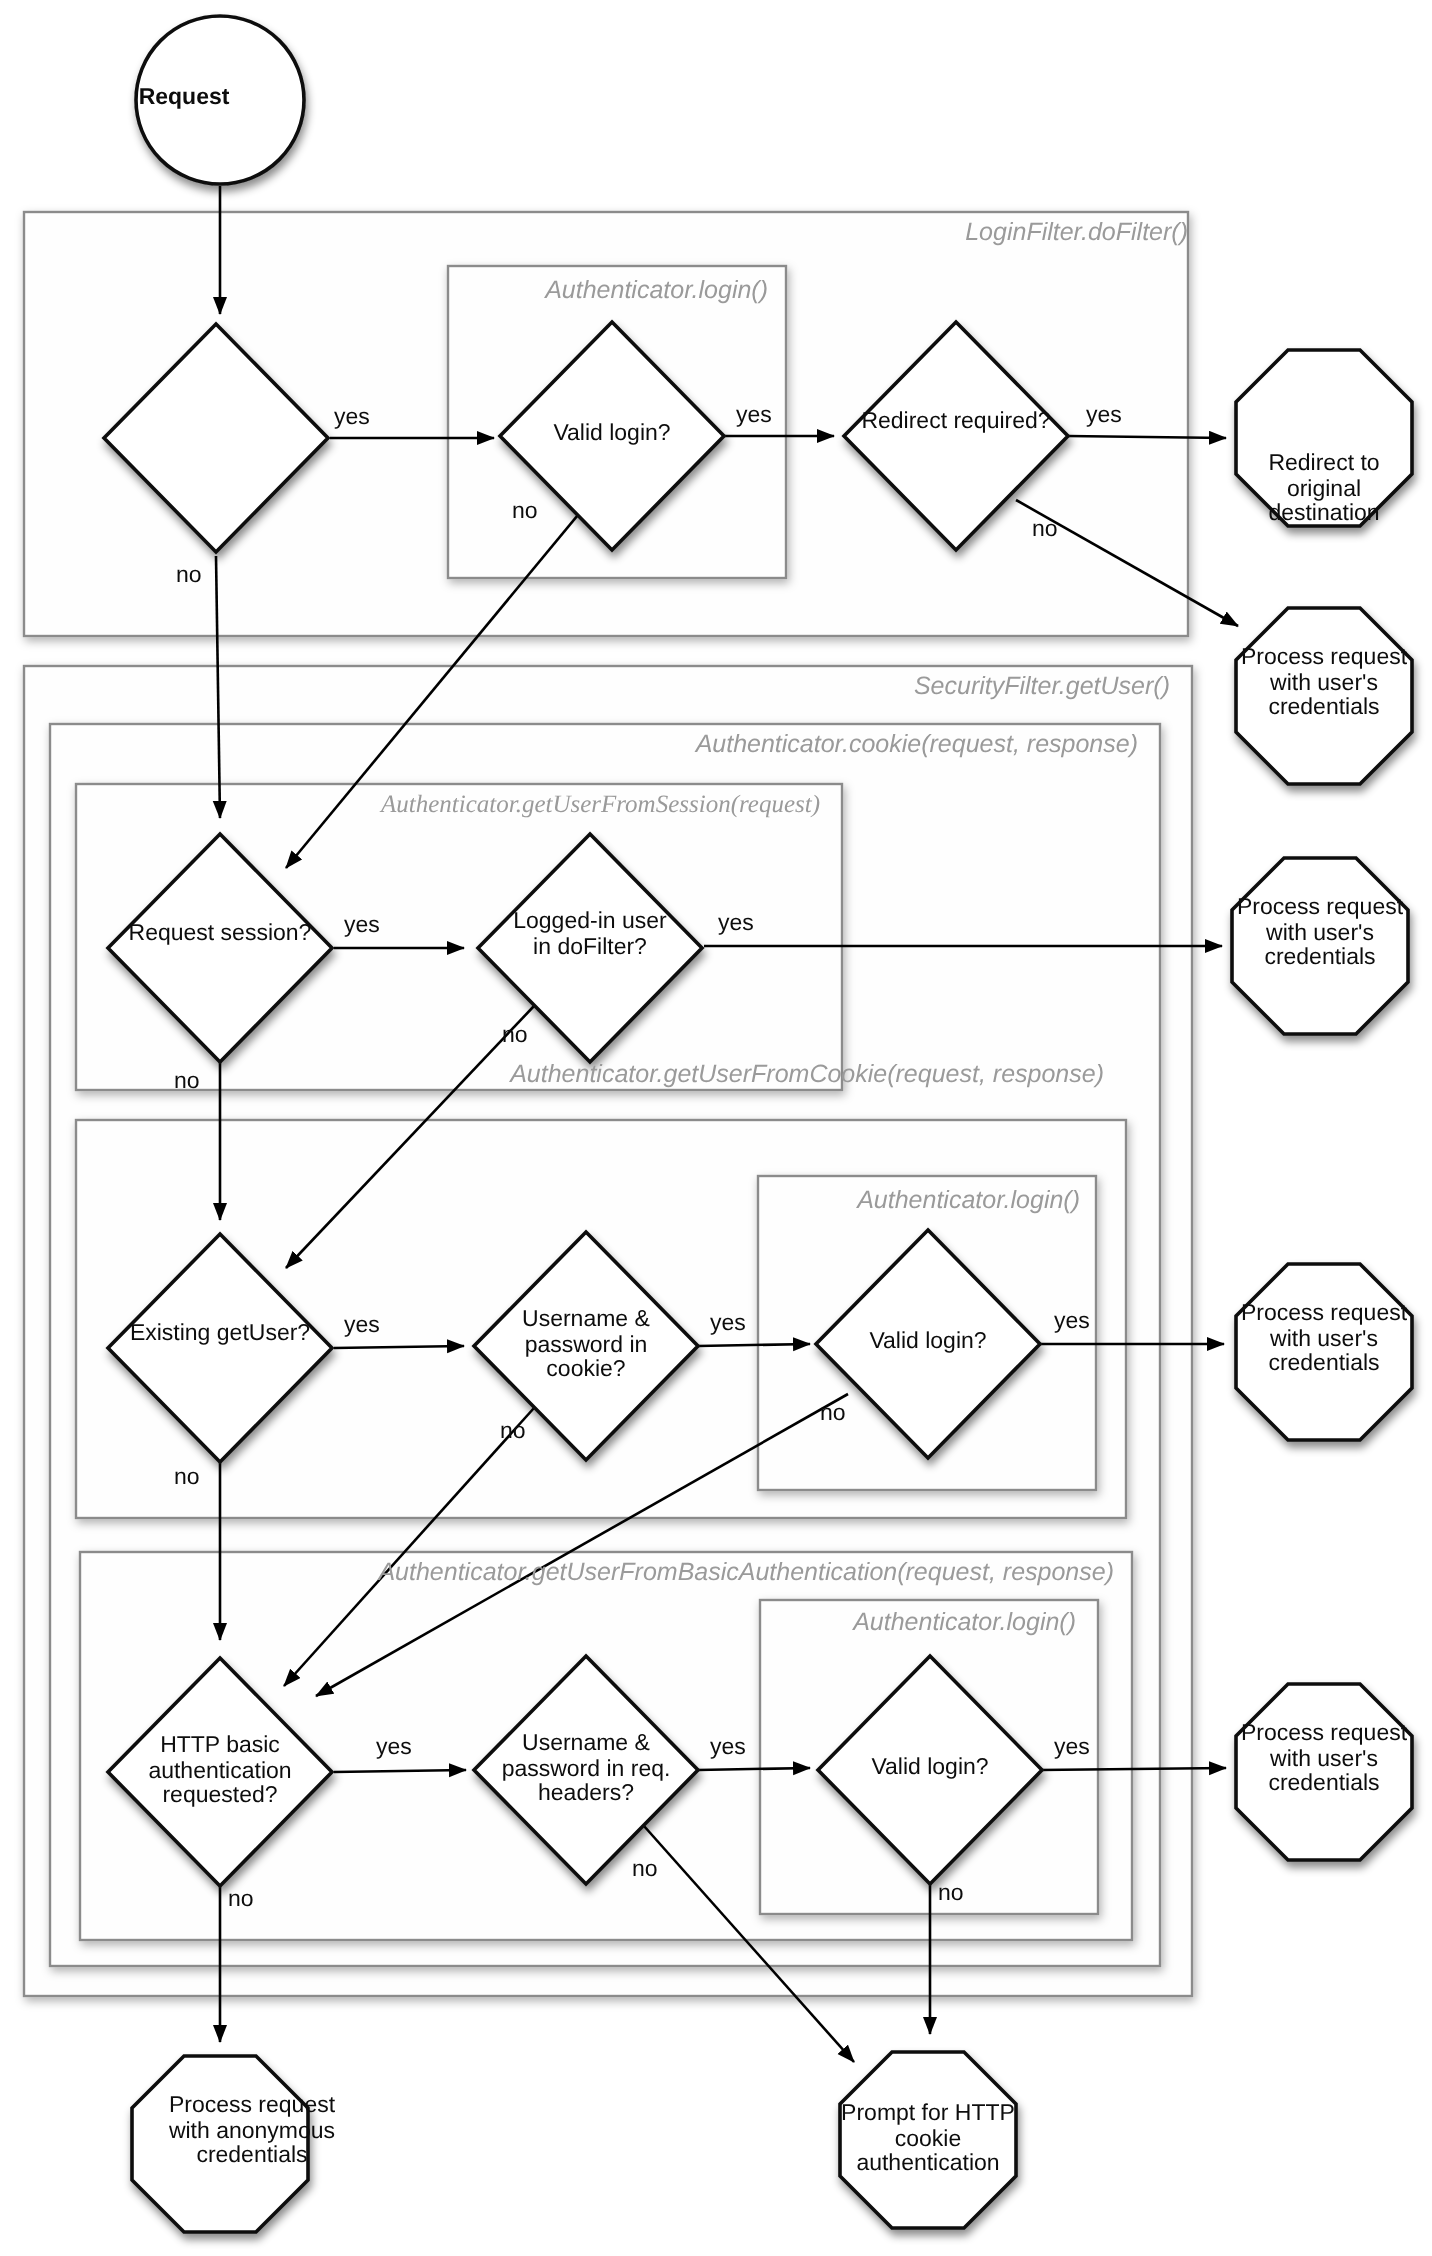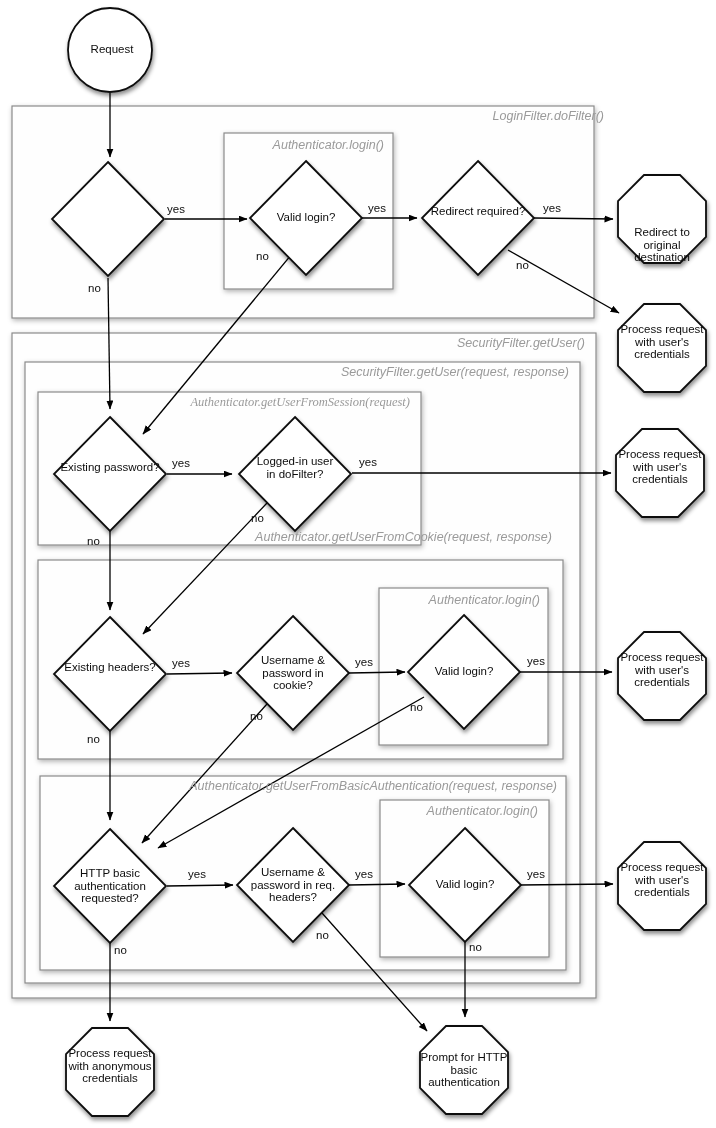--- a/index.html
+++ b/index.html
@@ -94,50 +94,50 @@
       <polygon points="644,175 680,175 706,201 706,237 680,263 644,263 618,237 618,201"></polygon>
       <polygon points="644,304 680,304 706,330 706,366 680,392 644,392 618,366 618,330"></polygon>
       <polygon points="642,429 678,429 704,455 704,491 678,517 642,517 616,491 616,455"></polygon>
       <polygon points="644,632 680,632 706,658 706,694 680,720 644,720 618,694 618,658"></polygon>
       <polygon points="644,842 680,842 706,868 706,904 680,930 644,930 618,904 618,868"></polygon>
       <polygon points="92,1028 128,1028 154,1054 154,1090 128,1116 92,1116 66,1090 66,1054"></polygon>
       <polygon points="446,1026 482,1026 508,1052 508,1088 482,1114 446,1114 420,1088 420,1052"></polygon>
     </g>
   </svg>
 
-  <div class="container-label" style="right:112px;top:110px;">LoginFilter.doFilter()</div>
+  <div class="container-label" style="right:122px;top:110px;">LoginFilter.doFilter()</div>
   <div class="container-label" style="right:332px;top:139px;">Authenticator.login()</div>
   <div class="container-label" style="right:131px;top:337px;">SecurityFilter.getUser()</div>
-  <div class="container-label" style="right:147px;top:366px;">SecurityFilter.getUser(request, response)</div>
+  <div class="container-label" style="right:147px;top:366px;">Authenticator.cookie(request, response)</div>
   <div class="container-label" style="right:306px;top:396px;font-family:Liberation Serif, serif;">Authenticator.getUserFromSession(request)</div>
   <div class="container-label" style="right:164px;top:531px;">Authenticator.getUserFromCookie(request, response)</div>
   <div class="container-label" style="right:176px;top:594px;">Authenticator.login()</div>
   <div class="container-label" style="right:159px;top:780px;">Authenticator.getUserFromBasicAuthentication(request, response)</div>
   <div class="container-label" style="right:178px;top:805px;">Authenticator.login()</div>
 
-  <div class="node-label" style="left:84px;top:43px;width:56px;">Request</div>
+  <div class="node-label" style="left:64px;top:43px;width:56px;font-weight:bold;">Request</div>
 
   <div class="node-label" style="left:256px;top:211px;width:100px;">Valid login?</div>
   <div class="node-label" style="left:428px;top:205px;width:100px;">Redirect required?</div>
-  <div class="node-label" style="left:60px;top:461px;width:100px;">Existing password?</div>
+  <div class="node-label" style="left:60px;top:461px;width:100px;">Request session?</div>
   <div class="node-label" style="left:255px;top:455px;width:80px;">Logged-in user in doFilter?</div>
-  <div class="node-label" style="left:60px;top:661px;width:100px;">Existing headers?</div>
+  <div class="node-label" style="left:60px;top:661px;width:100px;">Existing getUser?</div>
   <div class="node-label" style="left:243px;top:654px;width:100px;">Username &amp; password in cookie?</div>
   <div class="node-label" style="left:414px;top:665px;width:100px;">Valid login?</div>
   <div class="node-label" style="left:57px;top:867px;width:106px;">HTTP basic authentication requested?</div>
   <div class="node-label" style="left:243px;top:866px;width:100px;">Username &amp; password in req. headers?</div>
   <div class="node-label" style="left:415px;top:878px;width:100px;">Valid login?</div>
 
   <div class="node-label" style="left:618px;top:200px;width:88px;margin-top:26px;">Redirect to original destination</div>
   <div class="node-label" style="left:618px;top:323px;width:88px;">Process request with user's credentials</div>
   <div class="node-label" style="left:616px;top:448px;width:88px;">Process request with user's credentials</div>
   <div class="node-label" style="left:618px;top:651px;width:88px;">Process request with user's credentials</div>
   <div class="node-label" style="left:618px;top:861px;width:88px;">Process request with user's credentials</div>
-  <div class="node-label" style="left:66px;top:1047px;width:88px;">Process request with anonymous credentials</div>
-  <div class="node-label" style="left:420px;top:1051px;width:88px;">Prompt for HTTP basic authentication</div>
+  <div class="node-label" style="left:66px;top:1047px;width:88px;padding-left:16px;">Process request with anonymous credentials</div>
+  <div class="node-label" style="left:420px;top:1051px;width:88px;">Prompt for HTTP cookie authentication</div>
 
   <div class="edge-label" style="left:167px;top:203px;">yes</div>
   <div class="edge-label" style="left:88px;top:282px;">no</div>
   <div class="edge-label" style="left:368px;top:202px;">yes</div>
   <div class="edge-label" style="left:256px;top:250px;">no</div>
   <div class="edge-label" style="left:543px;top:202px;">yes</div>
   <div class="edge-label" style="left:516px;top:259px;">no</div>
   <div class="edge-label" style="left:172px;top:457px;">yes</div>
   <div class="edge-label" style="left:87px;top:535px;">no</div>
   <div class="edge-label" style="left:359px;top:456px;">yes</div>

